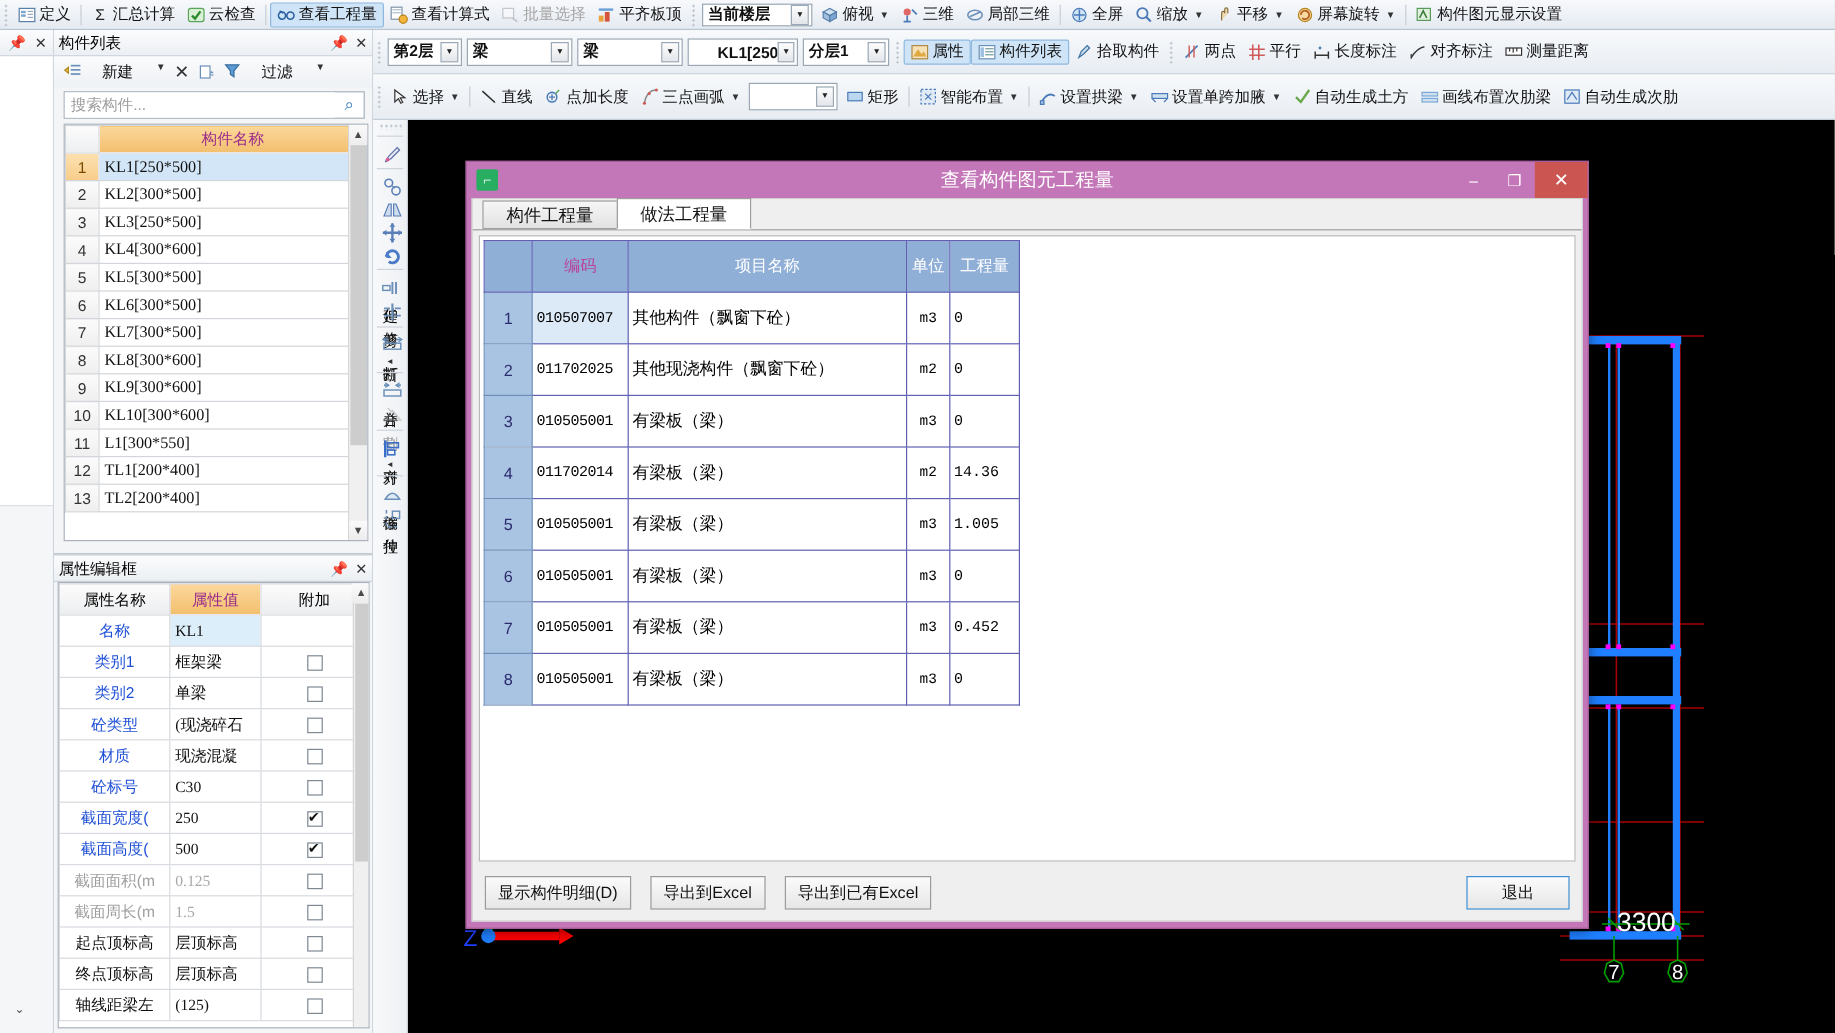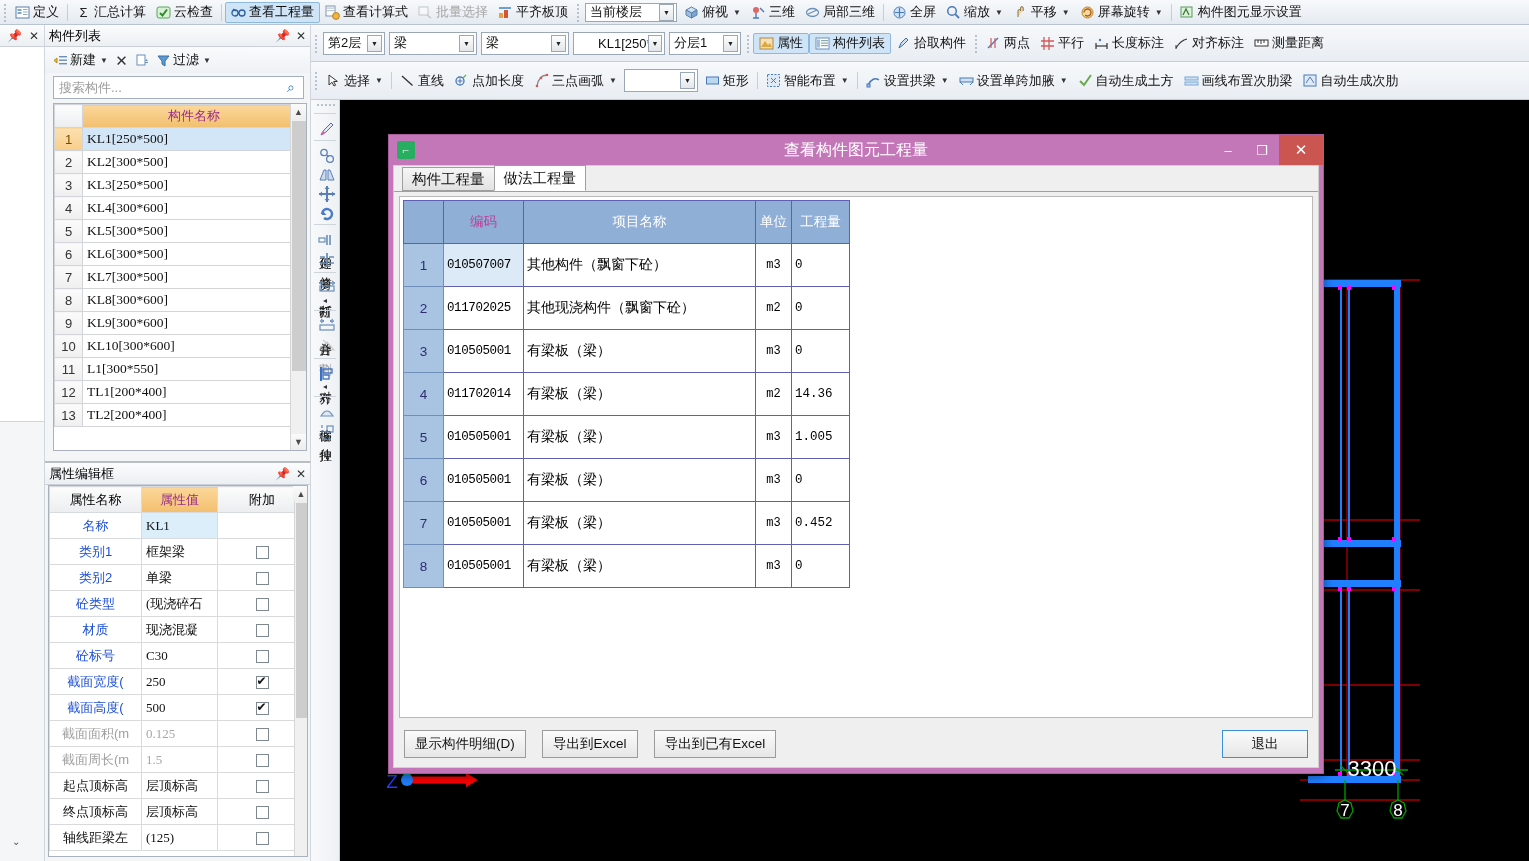--- a/index.html
+++ b/index.html
@@ -37,21 +37,21 @@
     width: 15px; height: 15px; display: inline-block; position: relative;
     flex: 0 0 15px;
   }
   .ico.dim { opacity: .42; filter: grayscale(1); }
   .caret { font-size: 8px; margin-left: 2px; color: #333; }
   .combo {
     height: 19px; background: #fff; border: 1px solid #9aa7b5;
     display: inline-flex; align-items: center; font-size: 13px;
     padding: 0 2px 0 4px; color: #111; margin: 0 2px;
   }
-  .combo .val { overflow: hidden; white-space: nowrap; }
+  .combo .val { overflow: hidden; white-space: nowrap; font-weight: bold; }
   .combo .arr {
     width: 15px; height: 17px; margin-left: auto;
     background: linear-gradient(to bottom,#fdfdfd,#e3e6ea);
     border: 1px solid #9aa7b5; display: flex; align-items: center; justify-content: center;
     font-size: 7px; color: #222;
   }
 
   
   .tool-row {
     position: absolute; height: 37px;
@@ -88,21 +88,21 @@
 
   #comp-panel {
     position: absolute; left: 45px; top: 25px; width: 266px; height: 437px;
     background: #f3f5f7; border-right: 1px solid #cfd6de; border-bottom: 1px solid #b7bec7;
   }
   .comp-tools {
     height: 26px; display: flex; align-items: center; gap: 2px; padding: 0 6px;
     background: linear-gradient(to bottom,#fafbfc,#eef1f5);
   }
   .comp-tools .t {
-    display: inline-flex; align-items: center; gap: 2px; font-size: 13px;
+    display: inline-flex; align-items: flex-start; gap: 17px; font-size: 13px;
     color: #111; padding: 0 2px; cursor: default;
   }
   .searchbox {
     margin: 3px 6px 4px 8px; height: 23px; background: #fff;
     border: 1px solid #a6b0bb; display: flex; align-items: center;
   }
   .searchbox input {
     flex: 1; border: 0; outline: 0; height: 21px; padding: 0 5px;
     font-family: "Liberation Sans", sans-serif; font-size: 13px; color: #222;
   }
@@ -224,21 +224,21 @@
   #dlg .wb.close { background: #cb5550; width: 44px; font-size: 15px; }
   #dlg .dbody {
     margin: 0 4px 5px 4px; flex: 1; background: #efefef;
     border: 1px solid #cfcfcf; display: flex; flex-direction: column;
   }
   .tabstrip {
     height: 26px; display: flex; align-items: flex-end; padding-left: 8px;
     border-bottom: 1px solid #9f9f9f; background: #efefef;
   }
   .tab {
-    height: 24px; padding: 0 9px; font-size: 14.5px; color: #111;
+    height: 24px; padding: 0 19px; font-size: 14.5px; color: #111;
     display: flex; align-items: center; border: 1px solid #9f9f9f;
     background: linear-gradient(to bottom,#f6f6f6,#e2e2e2); margin-right: -1px;
   }
   .tab.active { background: #fff; height: 26px; border-bottom: 1px solid #fff; position: relative; z-index: 2; }
   .tabpane {
     flex: 1; margin: 4px 5px 3px 5px; background: #fff; border: 1px solid #b9b9b9;
     overflow: hidden; padding: 3px 0 0 3px;
   }
   table.wtab { border-collapse: collapse; table-layout: fixed; }
   table.wtab th, table.wtab td {

